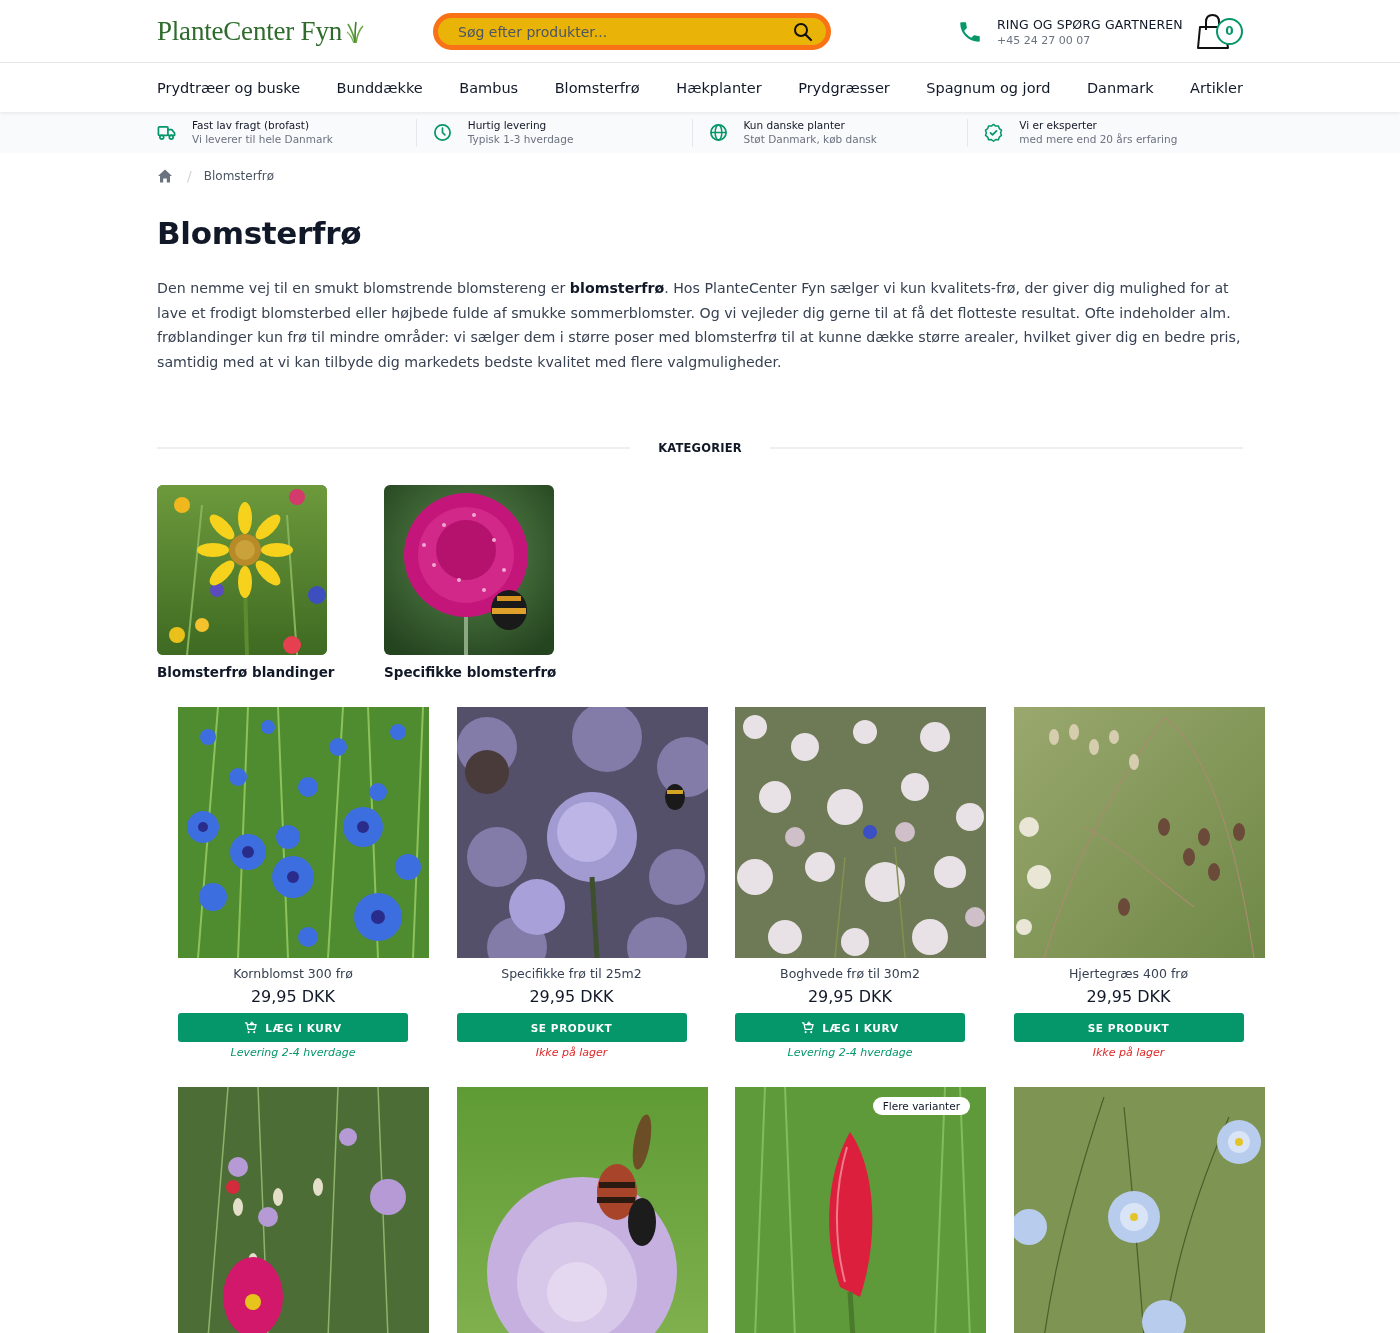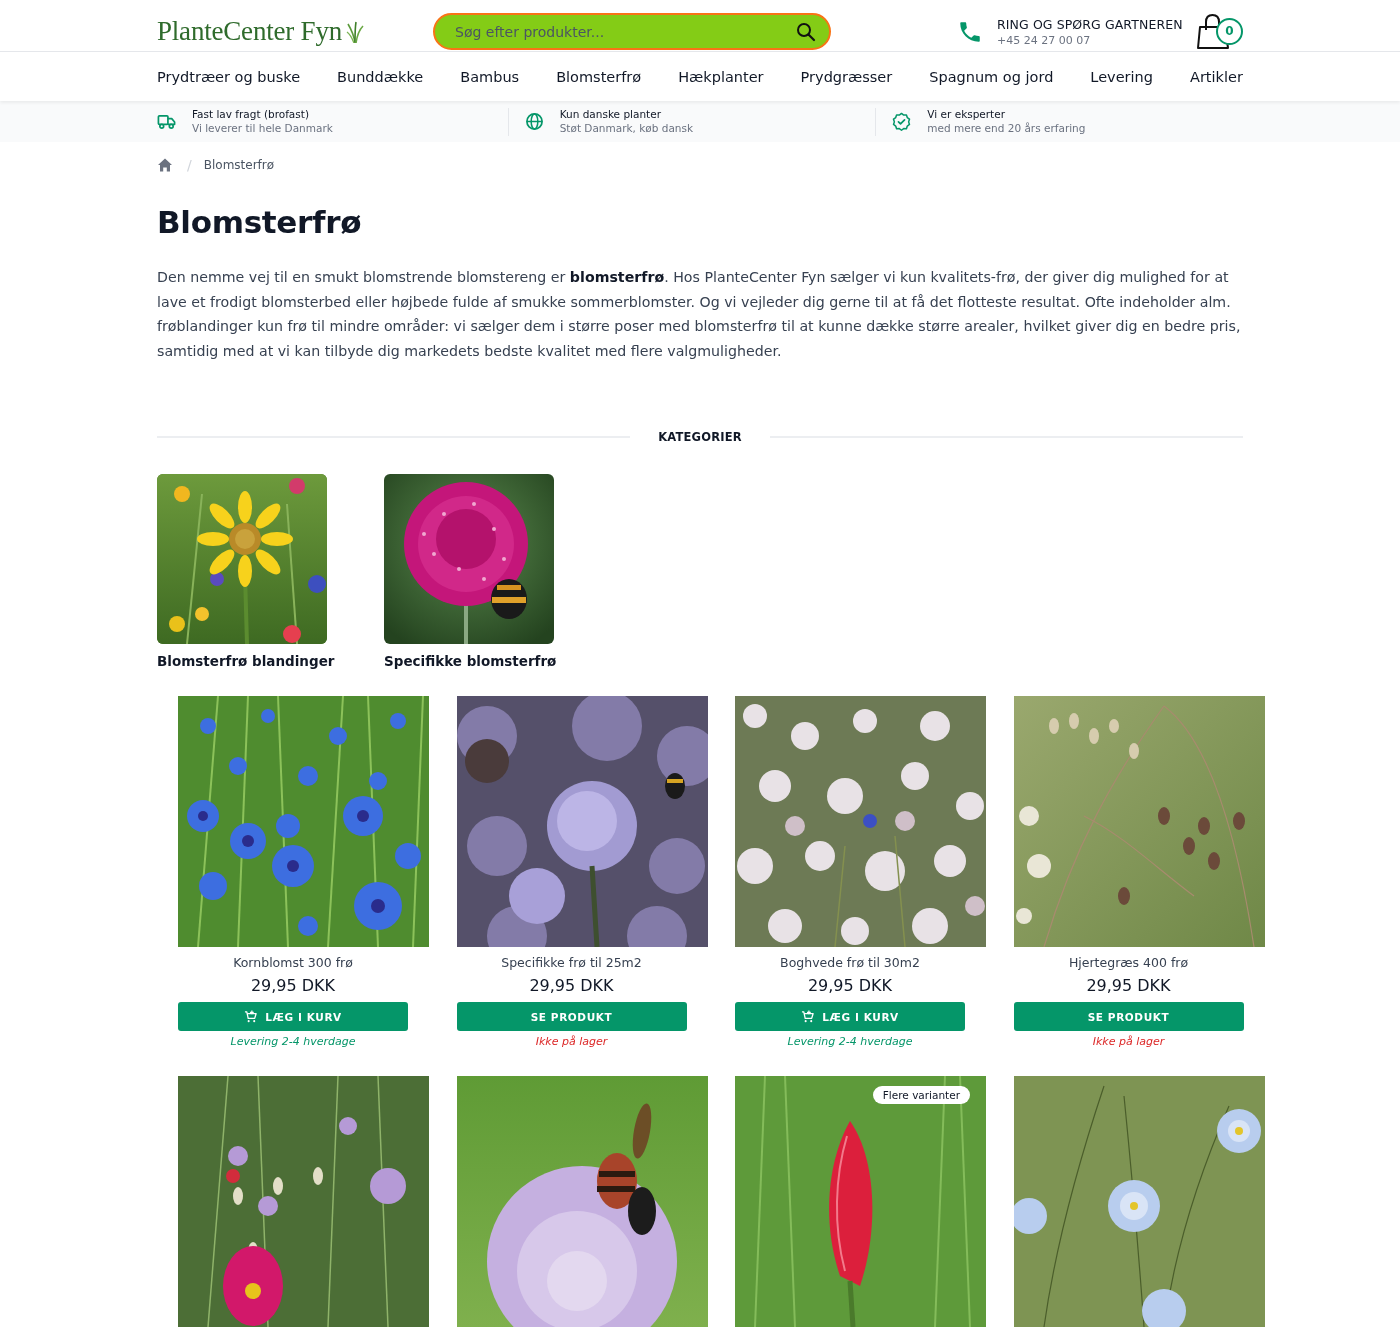--- a/index.html
+++ b/index.html
@@ -5,29 +5,29 @@
   * { box-sizing: border-box; margin: 0; padding: 0; }
   body {
     width: 1400px; height: 1333px; overflow: hidden;
     background: #ffffff;
     font-family: "DejaVu Sans", sans-serif;
     color: #111827;
   }
   .container { width: 1086px; margin: 0 0 0 157px; position: relative; }
 
   
-  .header { height: 52px; border-bottom: 1px solid #e5e7eb; background: #fff; }
+  .header { height: 63px; border-bottom: 1px solid #e5e7eb; background: #fff; }
   .header .container { display: flex; align-items: center; height: 63px; }
   .logo { display: flex; align-items: center; width: 276px; }
   .logo-text { font-family: "Liberation Serif", "DejaVu Serif", serif; font-size: 27px; color: #2f6b2c; letter-spacing: -0.2px; white-space: nowrap; }
   .logo-grass { margin-left: 4px; width: 18px; height: 22px; }
   .search {
-    margin-left: 0; width: 398px; height: 37px; border: 2px solid #f97316;
+    margin-left: 0; width: 398px; height: 37px; border: 5px solid #f97316;
     border-radius: 19px; display: flex; align-items: center; padding: 0 12px 0 20px;
-    background: #84cc16;
+    background: #eab308;
   }
   .search input {
     flex: 1; border: none; outline: none; font-size: 14px; color: #4b5563;
     font-family: "DejaVu Sans", sans-serif; background: transparent;
   }
   .search input::placeholder { color: #4b5563; }
   .search-btn { width: 22px; height: 22px; display: flex; align-items: center; justify-content: center; cursor: pointer; }
   .phone { margin-left: 126px; display: flex; align-items: center; }
   .phone-icon { width: 26px; height: 26px; margin-right: 14px; }
   .phone-text .t1 { font-size: 12.5px; font-weight: 500; color: #111827; letter-spacing: 0.1px; }
@@ -134,37 +134,47 @@
 
 <nav class="nav">
   <div class="container">
     <a>Prydtræer og buske</a>
     <a>Bunddække</a>
     <a>Bambus</a>
     <a>Blomsterfrø</a>
     <a>Hækplanter</a>
     <a>Prydgræsser</a>
     <a>Spagnum og jord</a>
-    <a>Levering</a>
+    <a>Danmark</a>
     <a>Artikler</a>
   </div>
 </nav>
 
 <div class="usp">
   <div class="container">
     <div class="usp-item">
       <svg class="usp-icon" viewBox="0 0 20 20">
         <rect x="1.5" y="4" width="10" height="9" rx="1" stroke="#059669" stroke-width="1.8" fill="none"></rect>
         <path d="M11.5 7 L15.5 7 L18.5 10.5 L18.5 13 L11.5 13" stroke="#059669" stroke-width="1.8" fill="none" stroke-linejoin="round"></path>
         <circle cx="5" cy="15" r="2" fill="#fff" stroke="#059669" stroke-width="1.8"></circle>
         <circle cx="15" cy="15" r="2" fill="#fff" stroke="#059669" stroke-width="1.8"></circle>
       </svg>
       <div class="usp-text">
         <div class="a">Fast lav fragt (brofast)</div>
         <div class="b">Vi leverer til hele Danmark</div>
+      </div>
+    </div>
+    <div class="usp-item">
+      <svg class="usp-icon" viewBox="0 0 20 20">
+        <circle cx="10" cy="10" r="8" stroke="#059669" stroke-width="1.8" fill="none"></circle>
+        <path d="M10 5.5 L10 10 L12.5 12.5" stroke="#059669" stroke-width="1.8" fill="none" stroke-linecap="round"></path>
+      </svg>
+      <div class="usp-text">
+        <div class="a">Hurtig levering</div>
+        <div class="b">Typisk 1-3 hverdage</div>
       </div>
     </div>
     <div class="usp-item">
       <svg class="usp-icon" viewBox="0 0 20 20">
         <circle cx="10" cy="10" r="8" stroke="#059669" stroke-width="1.8" fill="none"></circle>
         <ellipse cx="10" cy="10" rx="3.5" ry="8" stroke="#059669" stroke-width="1.6" fill="none"></ellipse>
         <line x1="2" y1="10" x2="18" y2="10" stroke="#059669" stroke-width="1.6"></line>
       </svg>
       <div class="usp-text">
         <div class="a">Kun danske planter</div>

